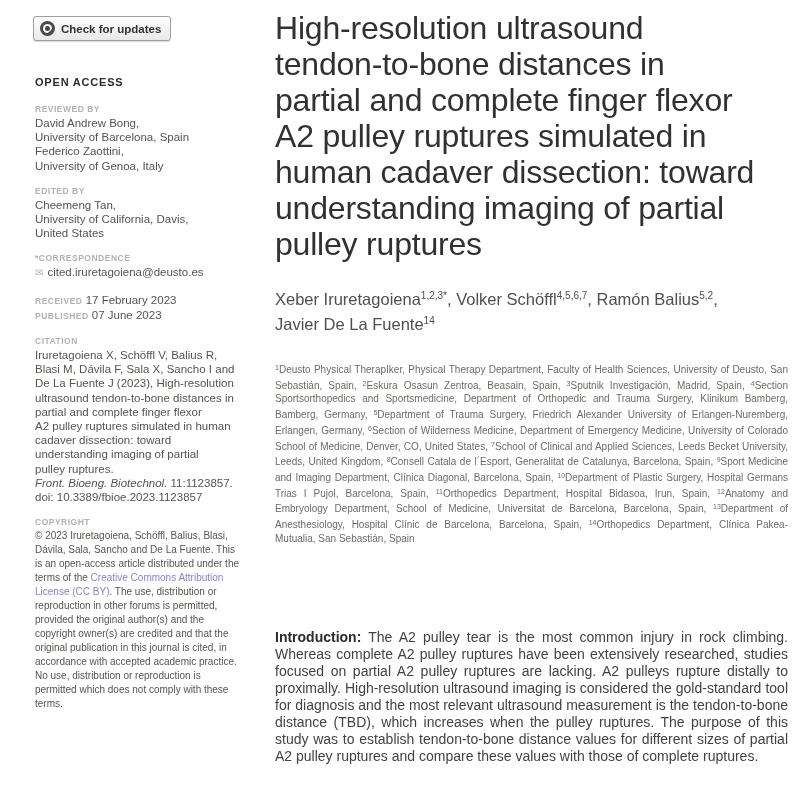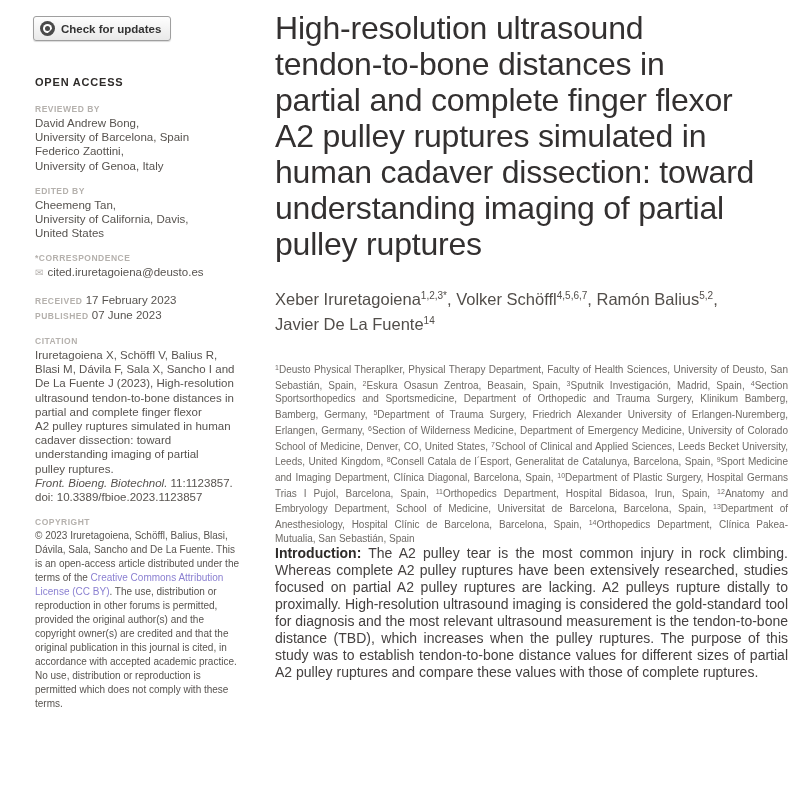--- a/index.html
+++ b/index.html
@@ -44,21 +44,21 @@
   .sb-par { font-size:10px; line-height:14px; color:#57534f; }
   .cc-link { color:#8b80d1; text-decoration:none; cursor:pointer; }
 
   
   .main { position:absolute; left:275px; top:10px; width:513px; }
   .title { font-size:32px; line-height:36px; font-weight:500; color:#333030; white-space:pre-line; letter-spacing:-0.2px; }
   .authors { margin-top:23px; font-size:16.5px; line-height:22px; font-weight:500; color:#524e4a; }
   .authors sup { font-size:10px; vertical-align:6px; }
   .affiliations { margin-top:26px; font-size:10px; line-height:13.7px; color:#6e6a66; text-align:justify; }
   .affiliations sup { font-size:7px; vertical-align:3px; }
-  .abstract { }
+  .abstract { margin-top:84px; }
   .abs-par { font-size:14px; line-height:17px; color:#454140; text-align:justify; margin-bottom:16px; }
   .abs-label { font-weight:bold; color:#2e2b29; }
 </style>
 </head>
 <body>
 
 <div class="page">
 
   <button class="updates-btn">
     <span class="crossmark"></span>

